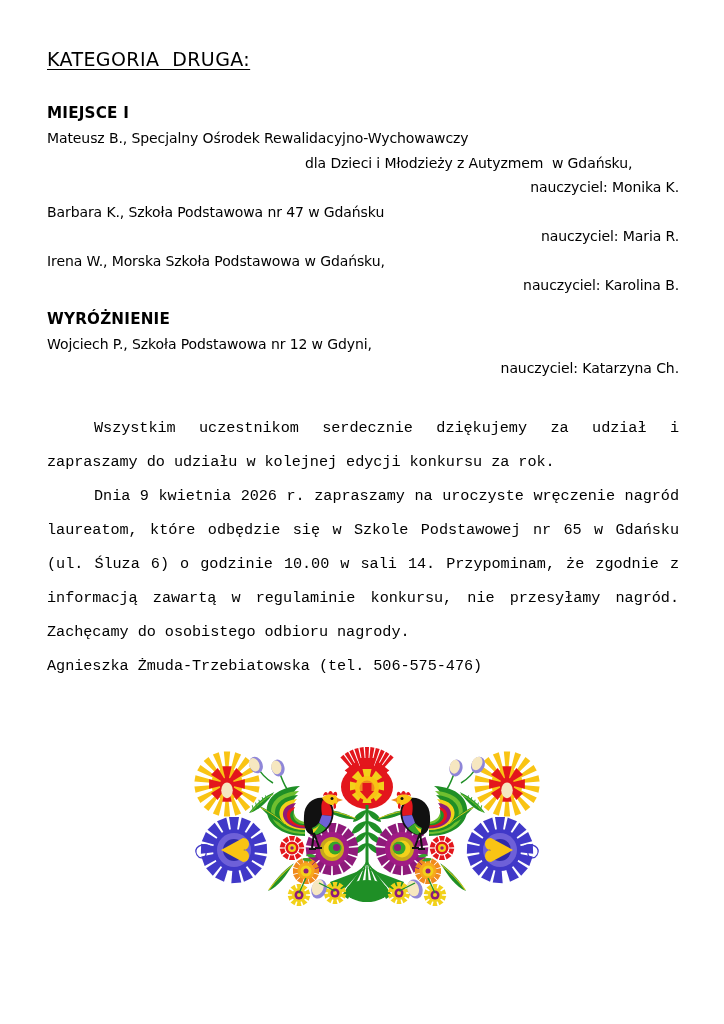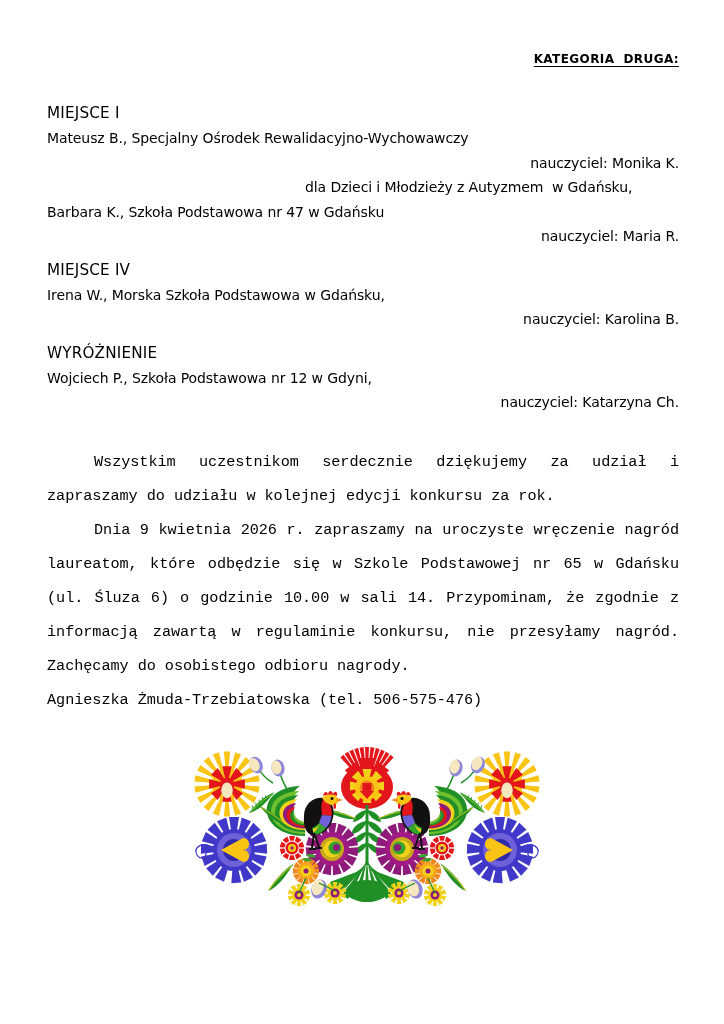--- a/index.html
+++ b/index.html
@@ -30,31 +30,30 @@
   }
 
   
   .ln {
     font-size: 14px;
     line-height: 24.5px;
     white-space: pre-wrap;
     letter-spacing: -0.1px;
   }
   .title {
-    font-weight: bold;
-    font-size: 12px;
+    font-weight: normal;
+    font-size: 19px;
     line-height: 25px;
     text-decoration: underline;
     text-underline-offset: 3px;
     letter-spacing: 0.4px;
     white-space: pre;
-    text-align: right;
   }
   .place-head {
-    font-weight: normal;
+    font-weight: bold;
     font-size: 15.2px;
     line-height: 25px;
     letter-spacing: 0.2px;
     margin-top: 9px;
   }
   .right {
     text-align: right;
   }
   .indent-mid {
     padding-left: 258px;
@@ -94,32 +93,31 @@
 <div class="page">
   <div class="content">
 
     <div class="title">KATEGORIA  DRUGA:</div>
 
     <div class="gap-md"></div>
 
     <div>
       <div class="place-head">MIEJSCE I</div>
       <div class="ln">Mateusz B., Specjalny Ośrodek Rewalidacyjno-Wychowawczy</div>
+      <div class="ln indent-mid">dla Dzieci i Młodzieży z Autyzmem  w Gdańsku,</div>
       <div class="ln right">nauczyciel: Monika K.</div>
-      <div class="ln indent-mid">dla Dzieci i Młodzieży z Autyzmem  w Gdańsku,</div>
     </div>
 
 
     <div>
       <div class="ln">Barbara K., Szkoła Podstawowa nr 47 w Gdańsku</div>
       <div class="ln right">nauczyciel: Maria R.</div>
     </div>
 
     <div>
-      <div class="place-head">MIEJSCE IV</div>
       <div class="ln">Irena W., Morska Szkoła Podstawowa w Gdańsku,</div>
       <div class="ln right">nauczyciel: Karolina B.</div>
     </div>
 
     <div>
       <div class="place-head">WYRÓŻNIENIE</div>
       <div class="ln">Wojciech P., Szkoła Podstawowa nr 12 w Gdyni,</div>
       <div class="ln right">nauczyciel: Katarzyna Ch.</div>
     </div>
 

